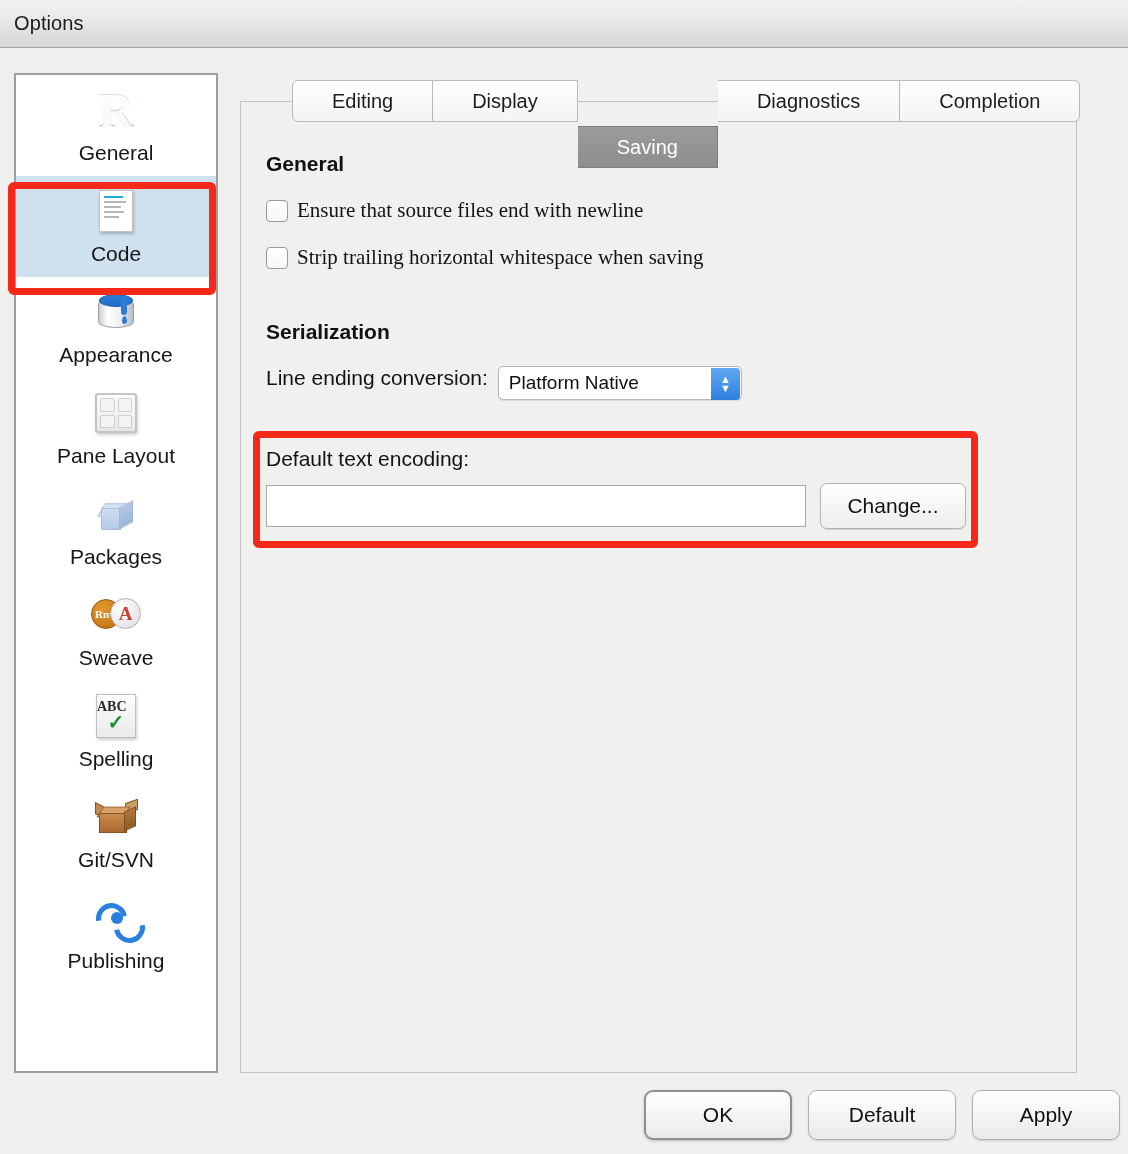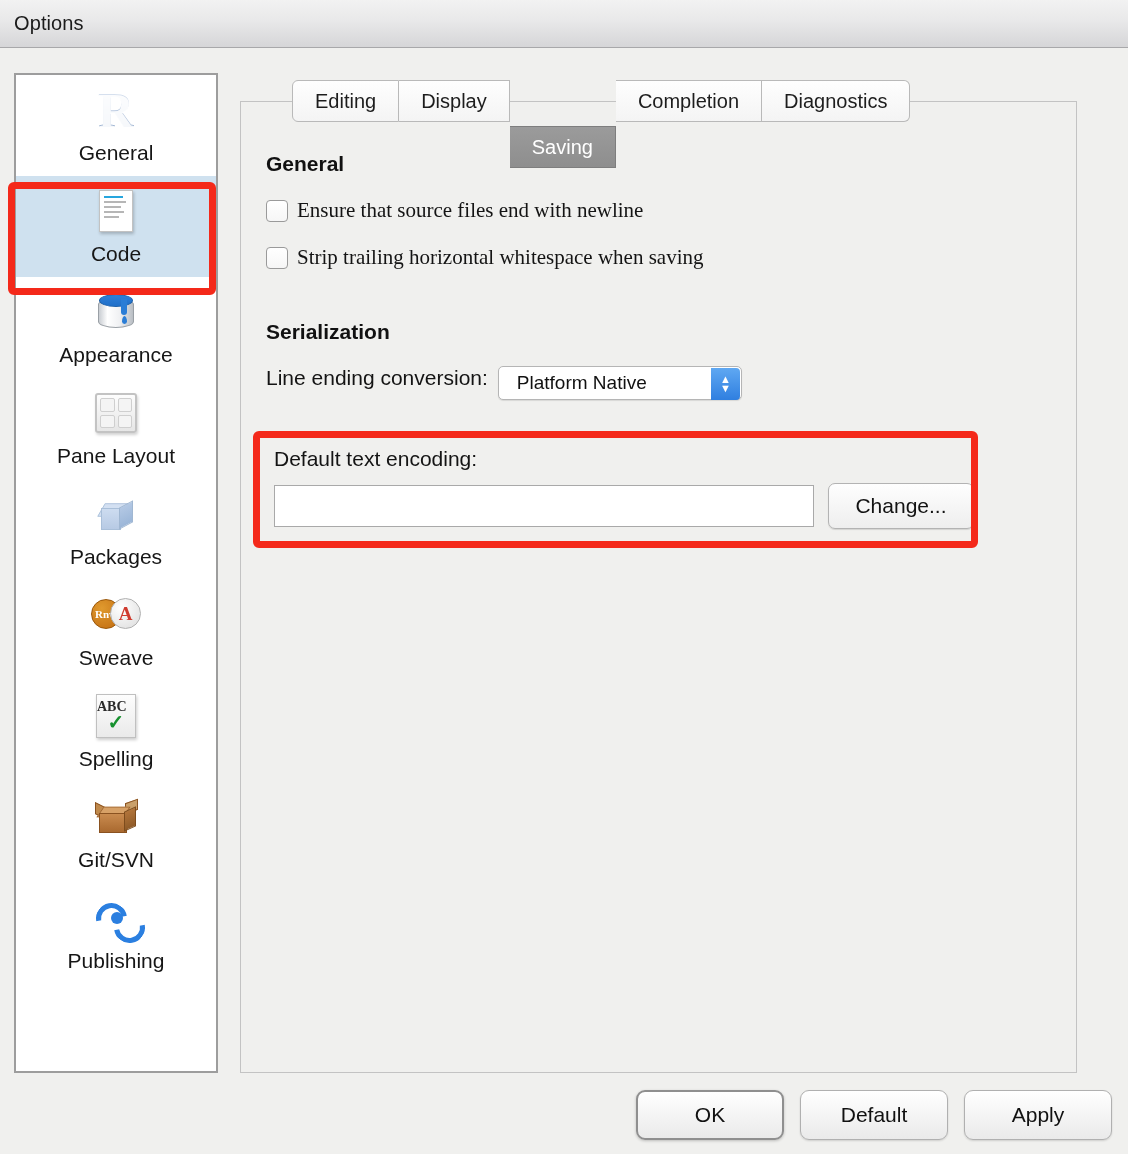--- a/index.html
+++ b/index.html
@@ -347,21 +347,21 @@
   
   .tabstrip {
     position: absolute;
     left: 292px; top: 80px;
     height: 42px;
     display: flex;
     z-index: 3;
   }
   .tab {
     height: 42px;
-    padding: 0 22px;
+    padding: 0 39px;
     display: flex;
     align-items: center;
     justify-content: center;
     font-size: 20px;
     color: #1d1d1d;
     background: linear-gradient(to bottom, #fefefe, #f4f4f4);
     border: 1px solid #b9b9b9;
     border-left-width: 0;
     box-sizing: border-box;
   }
@@ -436,40 +436,40 @@
     border: 1px solid #b5b5b5;
     border-radius: 5px;
     box-sizing: border-box;
     box-shadow: 0 1px 1px rgba(0,0,0,0.10);
     display: flex;
     align-items: center;
   }
   .select-value {
     font-size: 19px;
     color: #111111;
-    padding-left: 18px;
+    padding-left: 10px;
   }
   .stepper {
     position: absolute;
     right: 1px; top: 1px;
     width: 29px; height: 32px;
     border-radius: 0 4px 4px 0;
     background: linear-gradient(to bottom, #5fa8f2, #2f7fe0);
     display: flex;
     flex-direction: column;
     align-items: center;
     justify-content: center;
     color: #ffffff;
     font-size: 11px;
     line-height: 9px;
   }
 
   .encoding-block {
     position: absolute;
-    left: 274px; top: 447px;
+    left: 266px; top: 447px;
     width: 700px;
   }
   .encoding-label {
     font-size: 21px;
     color: #141414;
     margin-bottom: 12px;
   }
   .encoding-row {
     display: flex;
     align-items: center;
@@ -494,21 +494,21 @@
     box-shadow: 0 1px 1px rgba(0,0,0,0.12);
     font-family: "Liberation Sans", sans-serif;
     font-size: 21px;
     color: #131313;
     cursor: pointer;
   }
 
   
   .footer {
     position: absolute;
-    right: 16px; bottom: 14px;
+    right: 8px; bottom: 14px;
     display: flex;
     gap: 16px;
   }
   .dlg-btn {
     width: 148px; height: 50px;
     background: linear-gradient(to bottom, #ffffff, #eaeaea);
     border: 1px solid #b0b0b0;
     border-radius: 9px;
     box-shadow: 0 1px 2px rgba(0,0,0,0.14);
     font-family: "Liberation Sans", sans-serif;
@@ -628,22 +628,22 @@
     </div>
     <div class="side-label">Publishing</div>
   </div>
 
 </div>
 
 <div class="tabstrip">
   <div class="tab">Editing</div>
   <div class="tab">Display</div>
   <div class="tab active">Saving</div>
+  <div class="tab">Diagnostics</div>
   <div class="tab">Completion</div>
-  <div class="tab">Diagnostics</div>
 </div>
 
 <div class="content-panel">
   <div class="content-inner">
 
     <div class="section-title">General</div>
 
     <div class="checkrow">
       <div class="checkbox"></div>
       <span>Ensure that source files end with newline</span>

